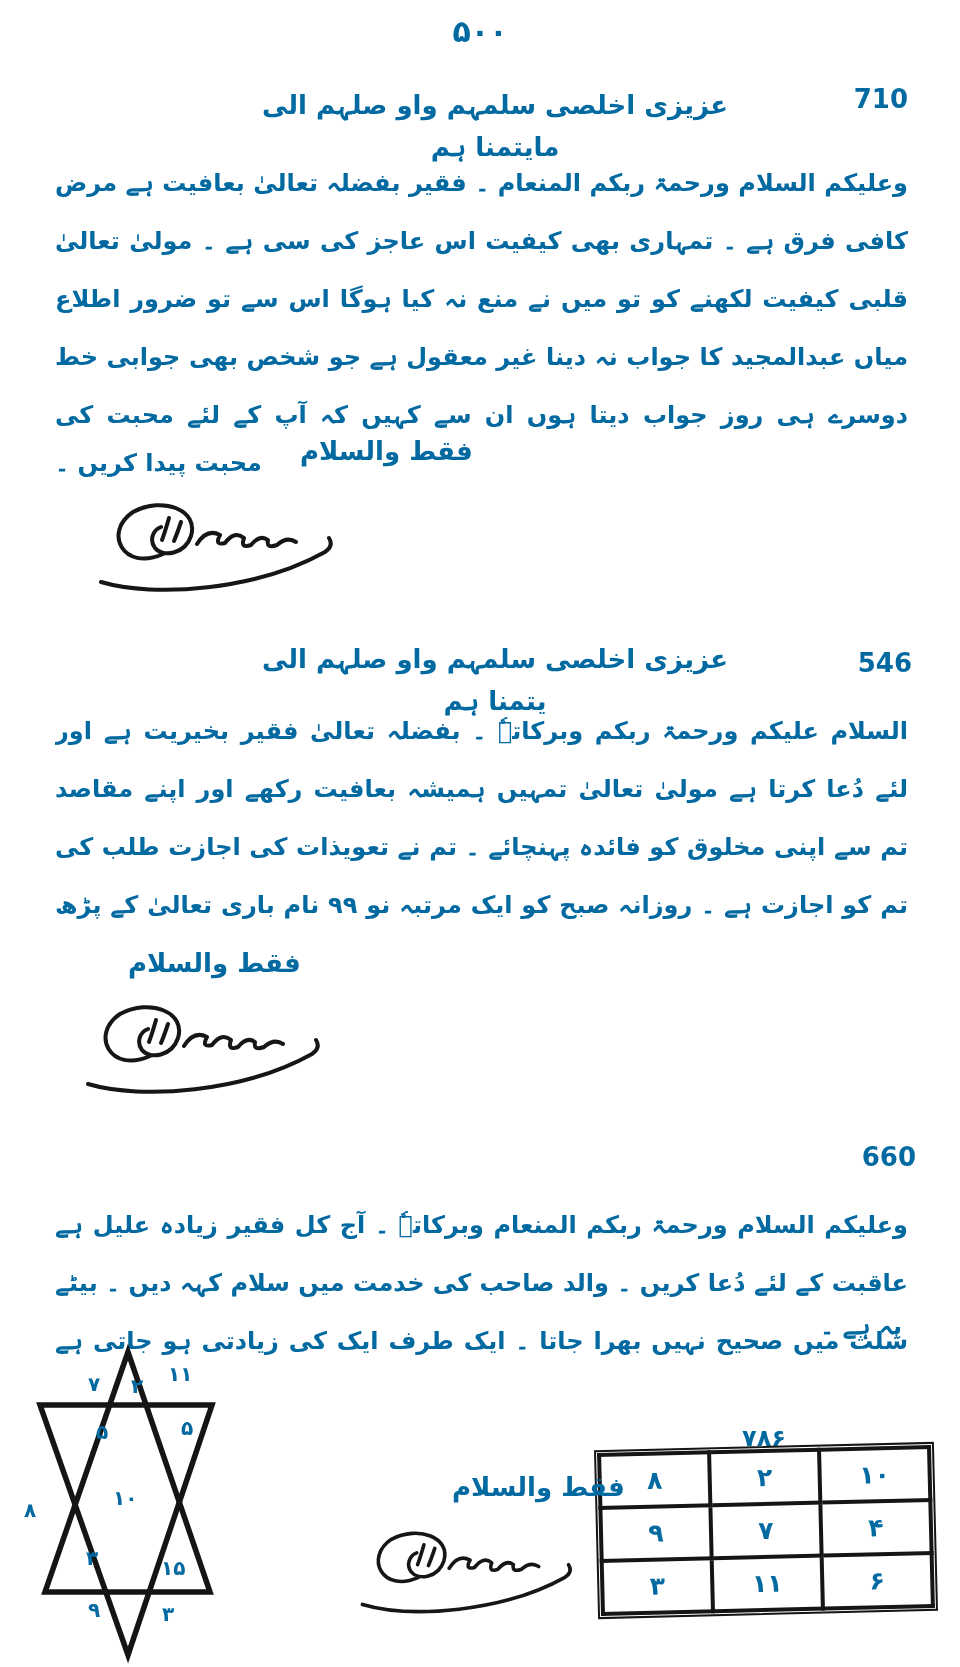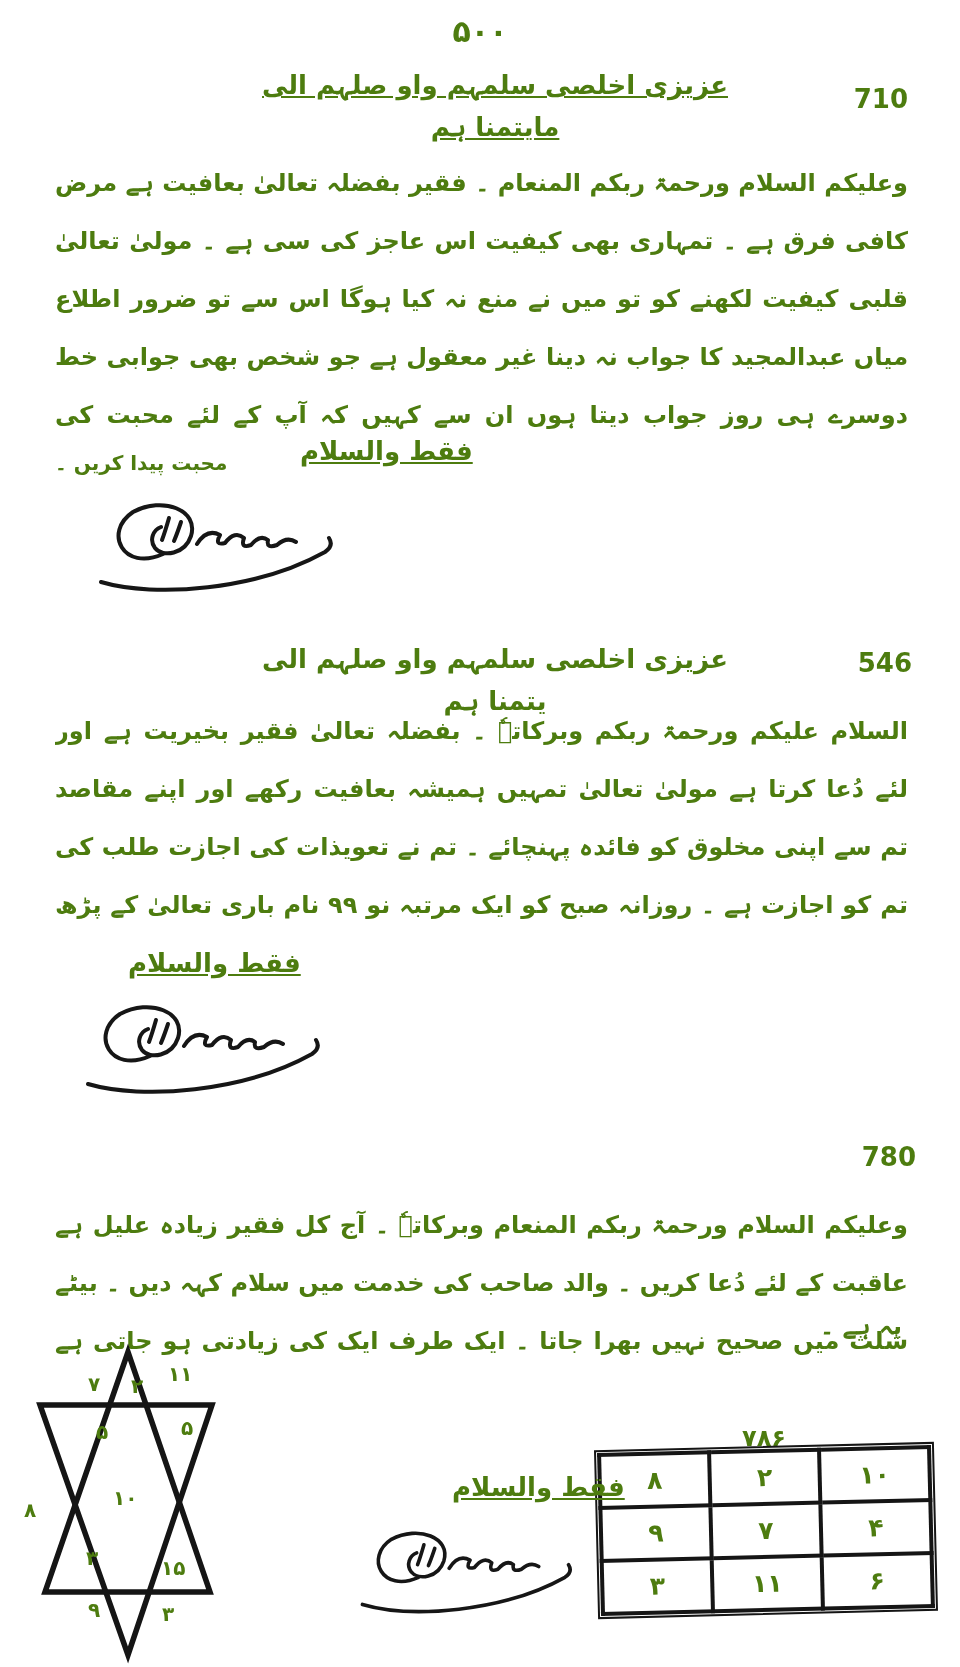--- a/index.html
+++ b/index.html
@@ -1,31 +1,31 @@
 <!DOCTYPE html>
 <html lang="ur" dir="rtl"><head>
 <meta charset="utf-8">
 <style>
   html,body{margin:0;padding:0;background:#e8e8e6;}
   .page{
     position:relative;width:960px;height:1667px;margin:0 auto;
-    background:#ffffff;color:#4d7c0f;overflow:hidden;
+    background:#ffffff;color:#0369a1;overflow:hidden;
     font-family:"DejaVu Sans",sans-serif;font-weight:700;
   }
   .abs{position:absolute;}
   .pageno{width:960px;text-align:center;font-size:30px;letter-spacing:4px;}
   .letterno{font-size:26px;}
   .heading{width:520px;text-align:center;font-size:26px;line-height:42px;}
   .bodyline{
     left:55px;width:853px;height:54px;overflow:hidden;
     font-size:24px;line-height:50px;
     direction:rtl;text-align:justify;text-align-last:justify;
   }
-  .shortline{font-size:20px;line-height:46px;direction:rtl;}
-  .closing{font-size:26px;direction:rtl;text-decoration:underline;}
+  .shortline{font-size:24px;line-height:46px;direction:rtl;}
+  .closing{font-size:26px;direction:rtl;}
   .sig svg{display:block;}
   .sigstroke{fill:none;stroke:#161616;stroke-width:4;stroke-linecap:round;stroke-linejoin:round;}
   .hexnum{font-size:20px;direction:rtl;}
   .bismillah{font-size:24px;letter-spacing:3px;direction:rtl;margin-top:12px;}
   table.square{
     border-collapse:collapse;background:#fff;
     transform:rotate(-1.4deg);transform-origin:center;
   }
   table.square td{
     width:104px;height:47px;border:4px solid #151515;
@@ -37,21 +37,21 @@
   .fragment{font-size:24px;direction:rtl;}
 </style>
 </head>
 <body>
 
 <div class="page">
 
   <div class="abs pageno" style="top:14px;left:0;">۵۰۰</div>
 
   <div class="abs letterno" style="top:84px;right:52px;">710</div>
-  <div class="abs heading" style="top:64px;left:235px;text-decoration:underline;">عزیزی اخلصی سلمہم واو صلہم الی مایتمنا ہم</div>
+  <div class="abs heading" style="top:84px;left:235px;">عزیزی اخلصی سلمہم واو صلہم الی مایتمنا ہم</div>
 
   <div class="abs bodyline" style="top:158px;">وعلیکم السلام ورحمۃ ربکم المنعام ۔ فقیر بفضلہ تعالیٰ بعافیت ہے مرض میں</div>
   <div class="abs bodyline" style="top:216px;">کافی فرق ہے ۔ تمہاری بھی کیفیت اس عاجز کی سی ہے ۔ مولیٰ تعالیٰ شفاء عطا فرمائے</div>
   <div class="abs bodyline" style="top:274px;">قلبی کیفیت لکھنے کو تو میں نے منع نہ کیا ہوگا اس سے تو ضرور اطلاع دینی چاہیئے ۔</div>
   <div class="abs bodyline" style="top:332px;">میاں عبدالمجید کا جواب نہ دینا غیر معقول ہے جو شخص بھی جوابی خط بھیجتا ہے میں اسے</div>
   <div class="abs bodyline" style="top:390px;">دوسرے ہی روز جواب دیتا ہوں ان سے کہیں کہ آپ کے لئے محبت کی ضرورت ہے</div>
   <div class="abs shortline" style="top:440px;left:55px;">محبت پیدا کریں ۔</div>
 
   <div class="abs closing" style="top:436px;left:300px;">فقط والسلام</div>
 
@@ -76,21 +76,21 @@
 
   <div class="abs sig" style="top:994px;left:72px;">
     <svg width="260" height="105" viewBox="0 0 260 105" role="img" aria-label="محمد مظہر اللہ">
       <path class="sigstroke" d="M78,62 C38,80 18,40 48,20 C78,4 114,18 106,44 C100,62 78,66 70,56 C64,48 68,38 76,35"></path>
       <path class="sigstroke" d="M84,26 q-4,14 -7,22 M96,30 q-4,12 -7,19"></path>
       <path class="sigstroke" d="M112,52 q10,-16 23,-9 q-6,11 5,8 q10,-13 19,-5 q-4,11 7,7 q9,-11 17,-5 q-2,9 9,5 q10,-9 19,-3"></path>
       <path class="sigstroke" d="M16,90 C70,106 172,98 240,60 q9,-6 4,-14"></path>
     </svg>
   </div>
 
-  <div class="abs letterno" style="top:1142px;right:44px;">780</div>
+  <div class="abs letterno" style="top:1142px;right:44px;">660</div>
 
   <div class="abs bodyline" style="top:1200px;">وعلیکم السلام ورحمۃ ربکم المنعام وبرکاتہٗ ۔ آج کل فقیر زیادہ علیل ہے حسنِ</div>
   <div class="abs bodyline" style="top:1258px;">عاقبت کے لئے دُعا کریں ۔ والد صاحب کی خدمت میں سلام کہہ دیں ۔ بیٹے کا نقش</div>
   <div class="abs bodyline" style="top:1316px;">شلث میں صحیح نہیں بھرا جاتا ۔ ایک طرف ایک کی زیادتی ہو جاتی ہے ۔ اس کی صُورت</div>
 
   <div class="abs fragment" style="top:1312px;right:58px;">یہ ہے ۔</div>
 
   <div class="abs bismillah" style="top:1412px;left:742px;">۷۸۶</div>
 
   <div class="abs squarewrap" style="top:1446px;left:596px;transform:rotate(-1.4deg);">

